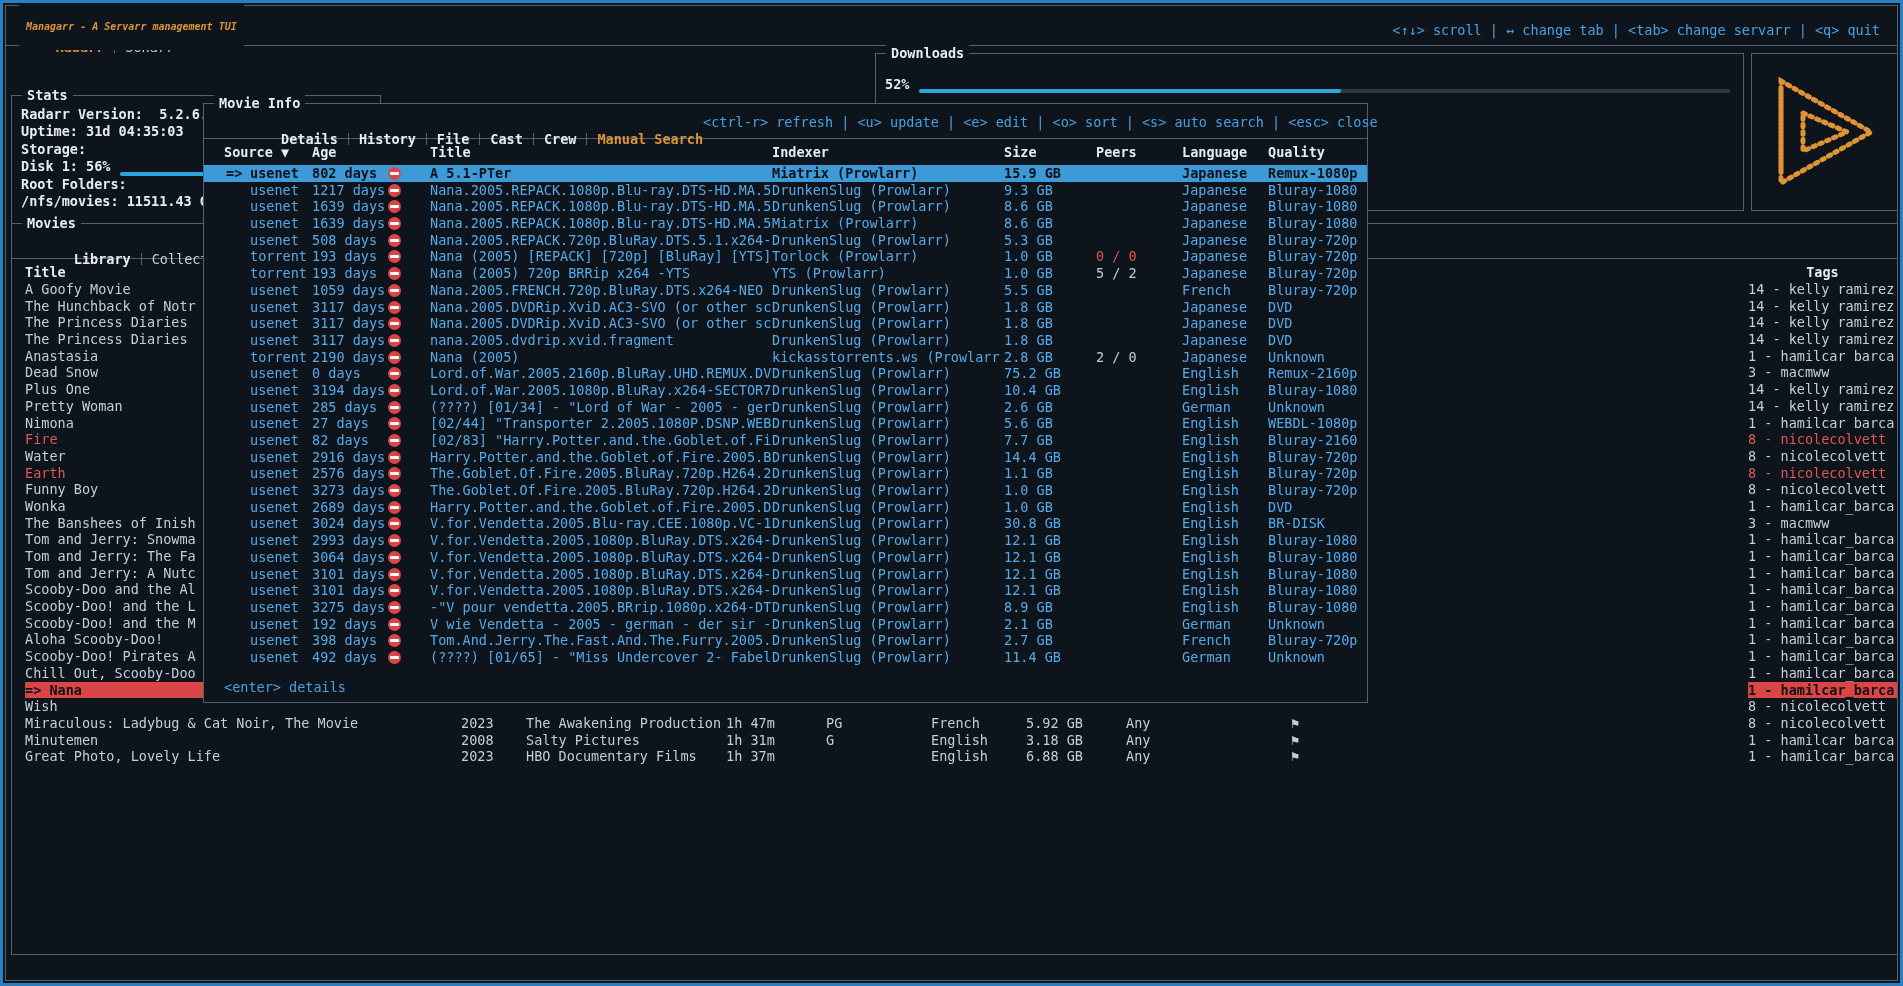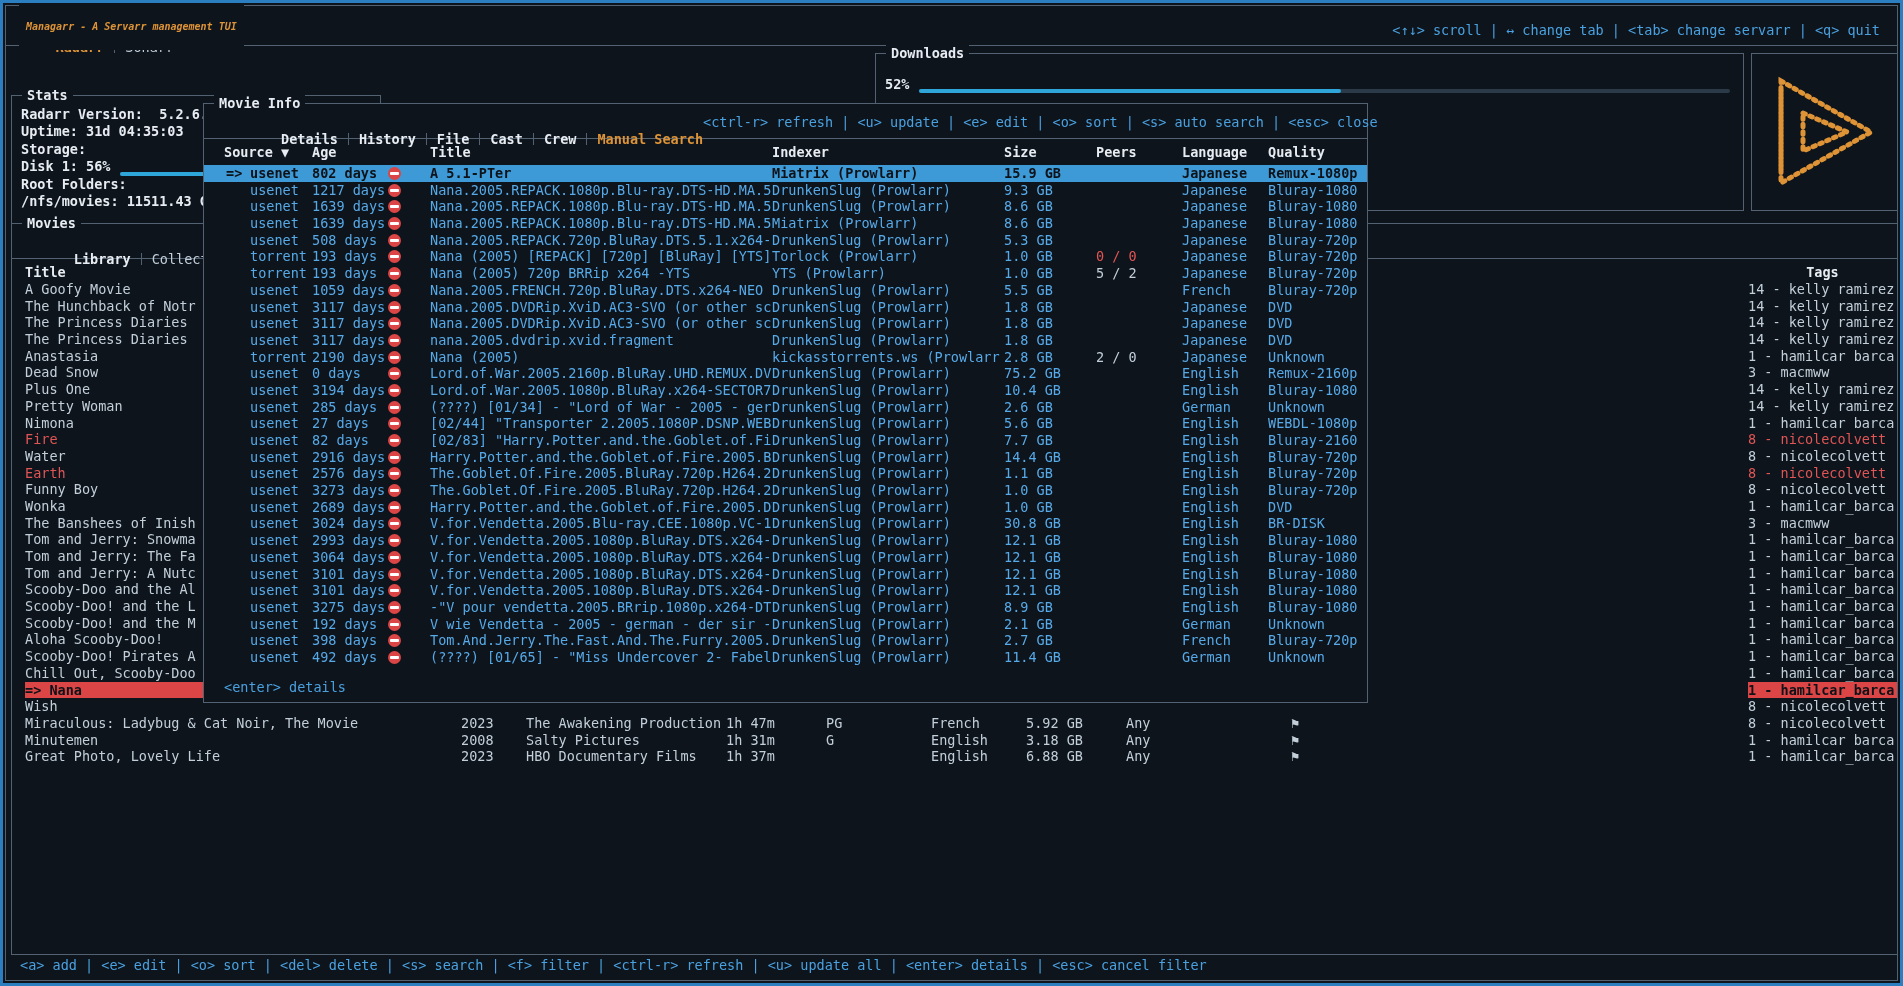--- a/index.html
+++ b/index.html
@@ -895,14 +895,13 @@
           <span class="c">DrunkenSlug (Prowlarr)</span>
           <span class="c">11.4 GB</span>
           <span class="c cell-peers"></span>
           <span class="c">German</span>
           <span class="c">Unknown</span>
         </div>
       </div>
     <div class="modal-footer">&lt;enter&gt; details</div>
   </section>
 
-  <div class="bottom-help">&lt;a&gt; add | &lt;e&gt; edit | &lt;o&gt; sort | &lt;del&gt; delete | &lt;s&gt; search | &lt;f&gt; filter | &lt;ctrl-r&gt; refresh | &lt;u&gt; update all | &lt;enter&gt; details | &lt;esc&gt; cancel filter</div>
 </div>
 
 </body></html>

